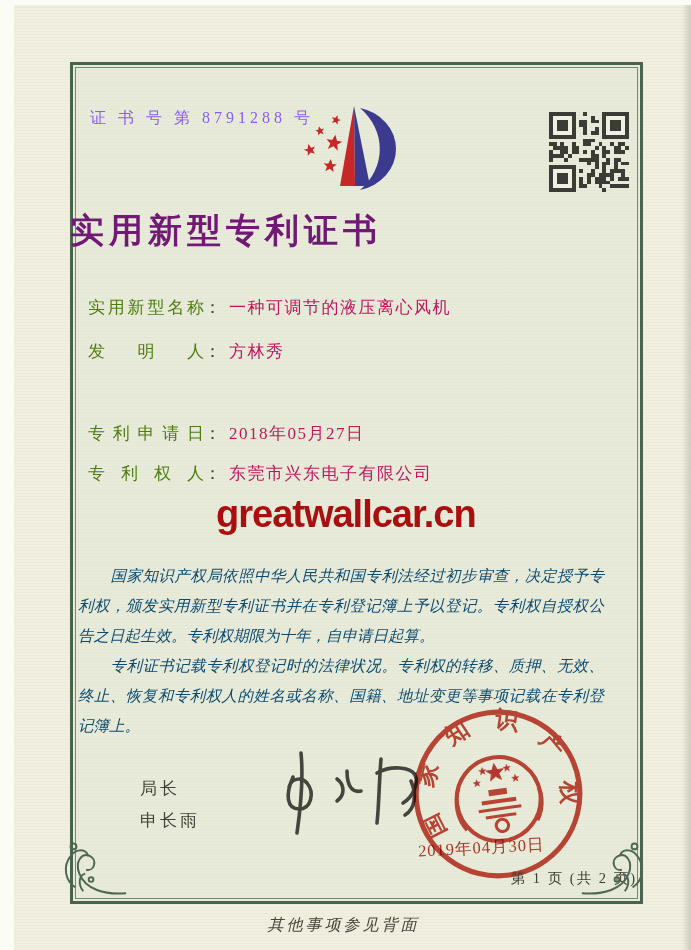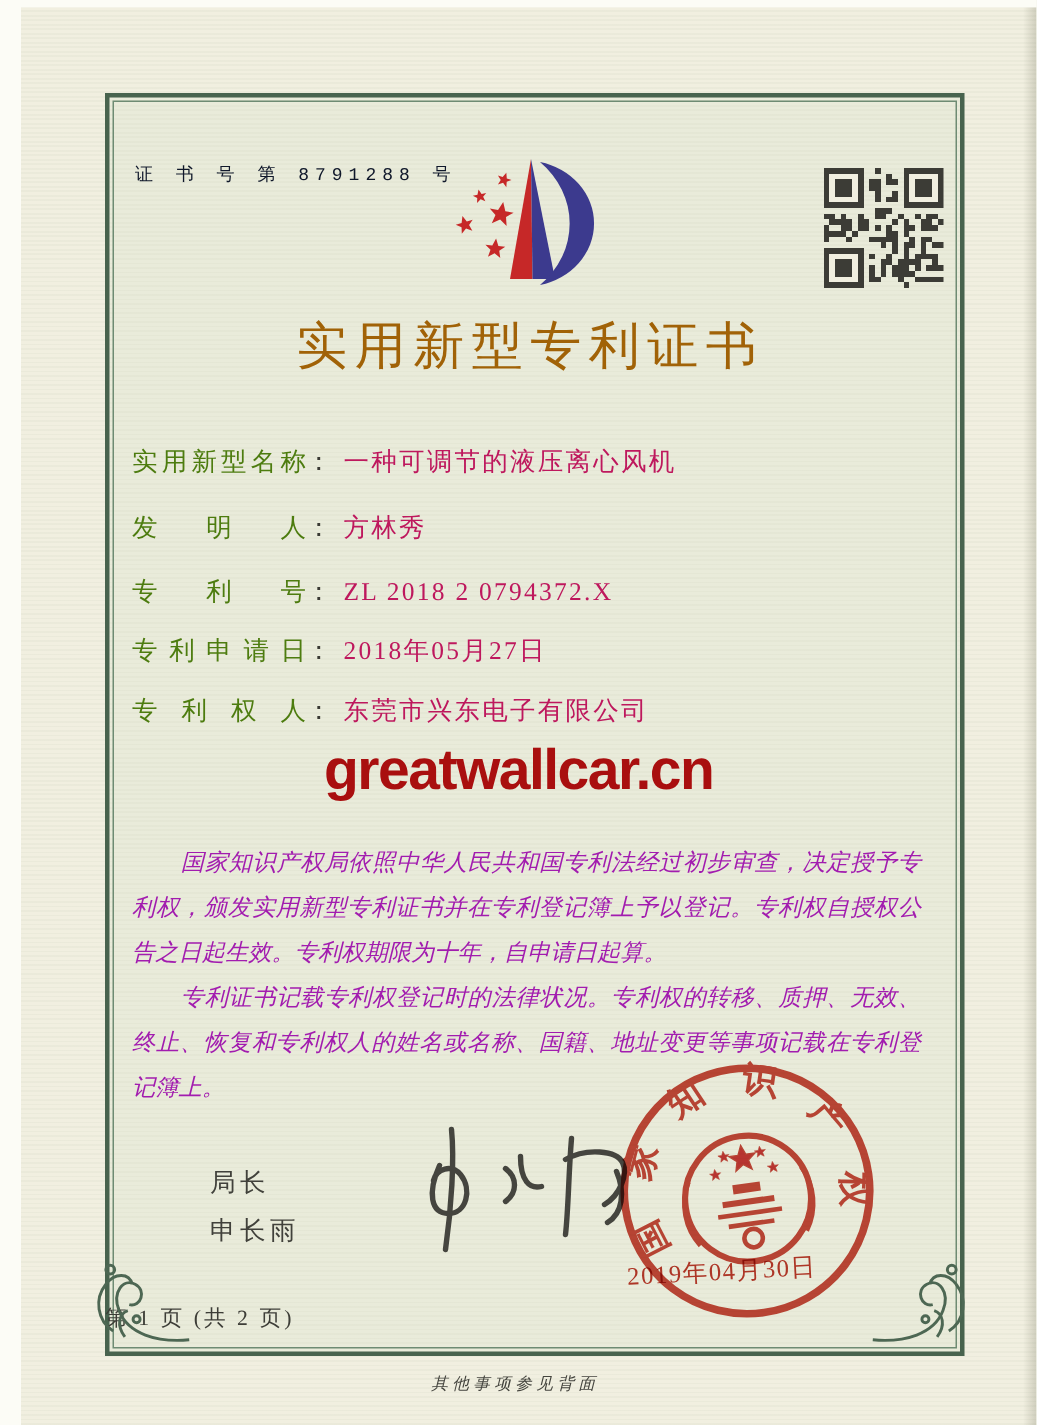--- a/index.html
+++ b/index.html
@@ -21,66 +21,66 @@
     content:"";position:absolute;top:0;right:0;width:9px;height:100%;
     background:linear-gradient(90deg, rgba(0,0,0,0), rgba(120,120,100,.28));
   }
   .frame{
     position:absolute;left:56px;top:57px;width:567px;height:836px;
     border:3px solid #48634e;
     background:rgba(203,219,193,.20);
   }
   .frame-inner{position:absolute;inset:2px;border:1px solid #6e8b73;}
   .cert-no{
-    position:absolute;left:76px;top:103px;font-size:12px;letter-spacing:4px;color:#0f172a;font-family:Liberation Mono, monospace;
+    position:absolute;left:76px;top:103px;font-size:16px;letter-spacing:4px;color:#8b5cf6;
   }
   .logo{position:absolute;left:264px;top:85px;width:140px;height:112px;}
   .qr{position:absolute;left:535px;top:107px;width:80px;height:80px;}
   .title{
-    position:absolute;left:56px;top:203px;width:567px;text-align:center;
-    font-size:34px;font-weight:normal;letter-spacing:5px;color:#a16207;
+    position:absolute;left:56px;top:203px;width:567px;
+    font-size:34px;font-weight:bold;letter-spacing:5px;color:#701a75;
   }
   .fields{position:absolute;left:74px;top:291px;width:540px;height:270px;font-size:17px;}
   .frow{position:absolute;left:0;white-space:nowrap;}
   .flabel{
     display:inline-block;width:116px;text-align:justify;text-align-last:justify;
     vertical-align:top;color:#4d7c0f;
   }
   .flabel-g{display:inline-block;width:100px;text-align:justify;text-align-last:justify;vertical-align:top;}
   .fcolon{display:inline-block;margin-right:8px;}
   .fvalue{letter-spacing:1.5px;color:#be185d;}
   .grant2{position:absolute;left:277px;top:0;}
   .watermark{
     position:absolute;left:179px;top:488px;z-index:5;
     font-family:"Liberation Sans","DejaVu Sans",sans-serif;
     font-weight:700;font-size:38px;letter-spacing:-1px;color:#a90f0f;margin-left:23px;
   }
   .paras{
-    position:absolute;left:74px;top:556px;width:526px;
-    font-size:15.5px;line-height:30px;text-align:justify;font-style:italic;color:#a21caf;
+    position:absolute;left:64px;top:556px;width:526px;
+    font-size:15.5px;line-height:30px;text-align:justify;font-style:italic;color:#0c4a6e;
   }
   .paras p{margin:0;text-indent:2.1em;}
   .signer{position:absolute;left:78px;top:768px;font-size:17px;letter-spacing:3px;line-height:32px;color:#41413b;margin-left:48px;}
   .signature{position:absolute;left:251px;top:738px;width:165px;height:95px;}
   .seal{
     position:absolute;left:395px;top:700px;width:178px;height:178px;
     transform:rotate(-8deg);opacity:.92;mix-blend-mode:multiply;
   }
   .seal-date{
     position:absolute;left:404px;top:831px;width:170px;z-index:6;
     color:#bf3a2c;font-size:16.5px;letter-spacing:1px;transform:rotate(-3deg);
     mix-blend-mode:multiply;
   }
   .page-ind{
-    position:absolute;left:56px;top:864px;width:567px;text-align:left;
+    position:absolute;left:56px;top:864px;width:567px;text-align:right;
     font-size:14.5px;letter-spacing:2px;color:#3d3d37;
   }
   .footer{
     position:absolute;left:46px;top:910px;width:567px;text-align:center;
-    font-size:11px;letter-spacing:3px;font-style:italic;color:#44443e;
+    font-size:16px;letter-spacing:3px;font-style:italic;color:#44443e;
   }
   .orn{position:absolute;width:78px;height:78px;}
   .orn-l{left:40px;top:818px;}
   .orn-r{left:562px;top:818px;transform:scaleX(-1);}
 </style>
 </head>
 <body>
 
 <div class="paper">
 
@@ -237,23 +237,20 @@
 
   <div class="title">实用新型专利证书</div>
 
   <div class="fields">
     <div class="frow" style="top:0">
       <span class="flabel">实用新型名称</span><span class="fcolon">：</span><span class="fvalue">一种可调节的液压离心风机</span>
     </div>
     <div class="frow" style="top:44px">
       <span class="flabel">发明人</span><span class="fcolon">：</span><span class="fvalue">方林秀</span>
     </div>
-    <div class="frow" style="top:87px">
-      <span class="flabel">专利号</span><span class="fcolon">：</span><span class="fvalue">ZL 2018 2 0794372.X</span>
-    </div>
     <div class="frow" style="top:126px">
       <span class="flabel">专利申请日</span><span class="fcolon">：</span><span class="fvalue">2018年05月27日</span>
     </div>
     <div class="frow" style="top:166px">
       <span class="flabel">专利权人</span><span class="fcolon">：</span><span class="fvalue">东莞市兴东电子有限公司</span>
     </div>
   </div>
 
   <div class="watermark">greatwallcar.cn</div>
 

